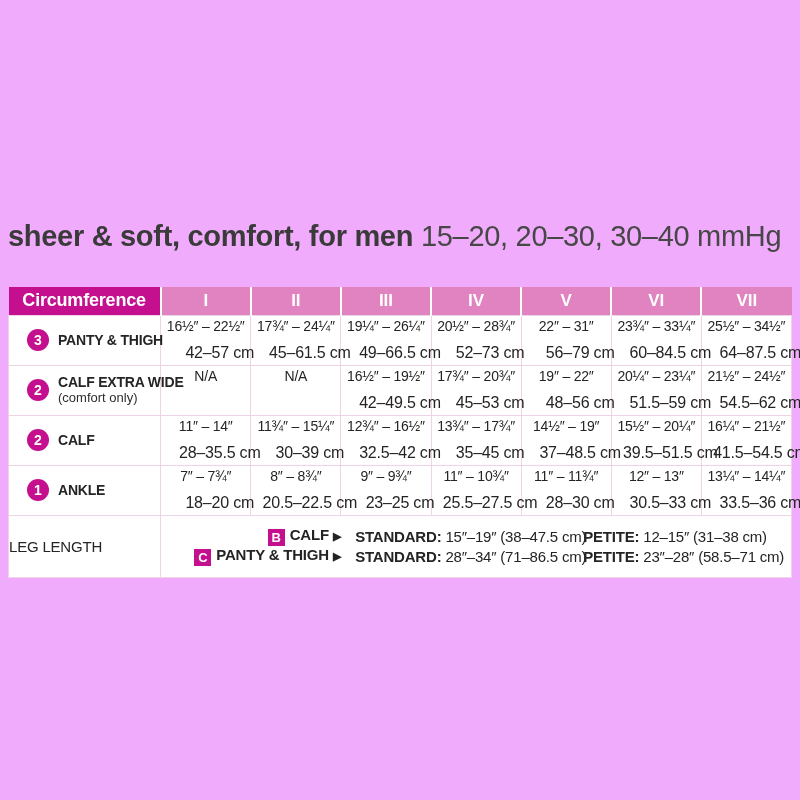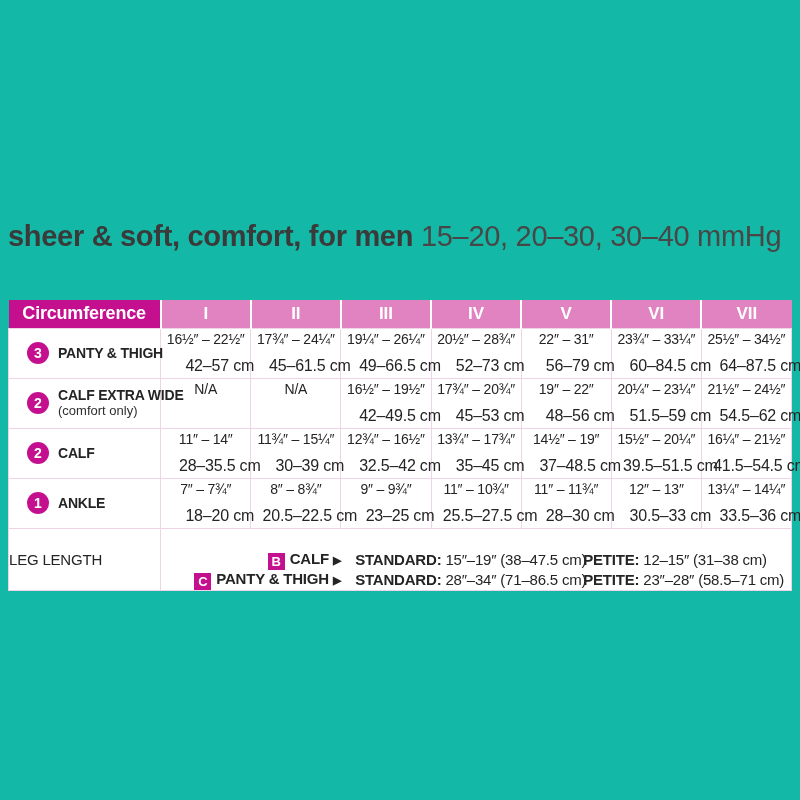--- a/index.html
+++ b/index.html
@@ -1,29 +1,29 @@
 <!DOCTYPE html>
 <html><head>
 <meta charset="utf-8">
 <style>
   * { margin:0; padding:0; box-sizing:border-box; }
   html,body { background:#fff; }
   .page {
-    position:relative; width:800px; height:800px; background:#14b8a6;
+    position:relative; width:800px; height:800px; background:#f0abfc;
     font-family:"Liberation Sans", sans-serif; overflow:hidden;
   }
   .title {
     position:absolute; left:8px; top:220px; width:790px;
     font-size:29px; letter-spacing:-0.3px; white-space:nowrap;
   }
   .title-bold { font-weight:700; color:#3a3a3a; }
   .title-reg  { font-weight:400; color:#474747; }
 
   table.sizechart {
-    position:absolute; left:8px; top:300px; width:784px;
+    position:absolute; left:8px; top:287px; width:784px;
     border-collapse:collapse; table-layout:fixed;
   }
   col.label-col { width:152px; }
   col.data-col  { width:90px; }
 
   thead th { height:28px; vertical-align:middle; text-align:center; }
   th.hdr-label {
     background:#c4108e; color:#fff; font-size:18px; font-weight:700;
     letter-spacing:-0.2px;
   }
@@ -59,21 +59,21 @@
     white-space:nowrap;
   }
   .row-sub { font-size:13px; font-weight:400; color:#2e2e2e; }
 
   tr.leglen-row td { height:62px; }
   td.leglen-label {
     font-size:15px; font-weight:400; color:#242424;
     letter-spacing:-0.2px;
   }
   .leglen-wrap {
-    display:flex; flex-direction:column; justify-content:flex-end; gap:0;
+    display:flex; flex-direction:column; justify-content:center; gap:0;
     height:100%; padding-right:6px;
   }
   .leglen-line {
     display:grid; grid-template-columns:180px 228px auto;
     align-items:center; font-size:15px; letter-spacing:-0.2px; white-space:nowrap;
   }
   .ll-name { text-align:right; font-weight:700; color:#242424; }
   .sq-badge {
     display:inline-flex; width:17px; height:17px; background:#c4108e;
     color:#fff; font-size:13px; font-weight:700; align-items:center;

